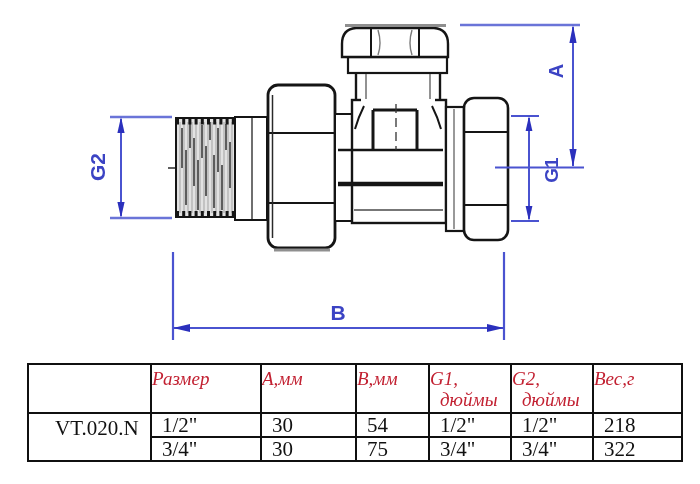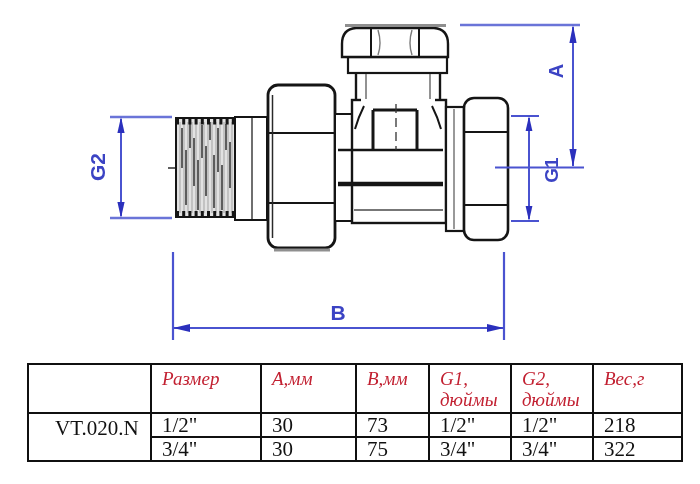--- a/index.html
+++ b/index.html
@@ -12,32 +12,32 @@
   
   #spec-table {
     position:absolute; left:27px; top:363px;
     border-collapse:collapse; table-layout:fixed; background:#fff;
   }
   #spec-table th, #spec-table td {
     border:2px solid #101010; overflow:hidden; white-space:nowrap;
   }
   #spec-table th {
     text-align:left; vertical-align:top;
-    padding:3px 0 0 10px; height:44px;
+    padding:3px 0 0 0; height:44px;
     color:#c22031; font-style:italic; font-weight:normal;
     font-size:19px; line-height:21px;
   }
   #spec-table td {
     font-size:21px; color:#111; height:22px; line-height:22px;
     padding:0 0 0 10px; vertical-align:middle;
   }
   #spec-table td.code-cell {
     vertical-align:top; padding:2px 8px 0 26px; line-height:24px;margin-left:45px;
   }
-  .h2 { display:block; }
+  .h2 { display:block;margin-left:10px; }
 </style>
 </head>
 <body>
 
 <div id="canvas">
 
   <svg id="drawing" width="700" height="355" viewBox="0 0 700 355">
 
     <g>
       <line x1="168" y1="168" x2="497" y2="168" stroke="#2b2b2b" stroke-width="1.4" stroke-dasharray="15 5 4 5"></line>
@@ -198,21 +198,21 @@
         <span class="h2">дюймы</span>
       </th>
       <th>
         <span>Вес,г</span>
       </th>
     </tr>
     <tr>
       <td class="code-cell" rowspan="2">VT.020.N</td>
       <td>1/2"</td>
       <td>30</td>
-      <td>73</td>
+      <td>54</td>
       <td>1/2"</td>
       <td>1/2"</td>
       <td>218</td>
     </tr>
     <tr>
       <td>3/4"</td>
       <td>30</td>
       <td>75</td>
       <td>3/4"</td>
       <td>3/4"</td>

